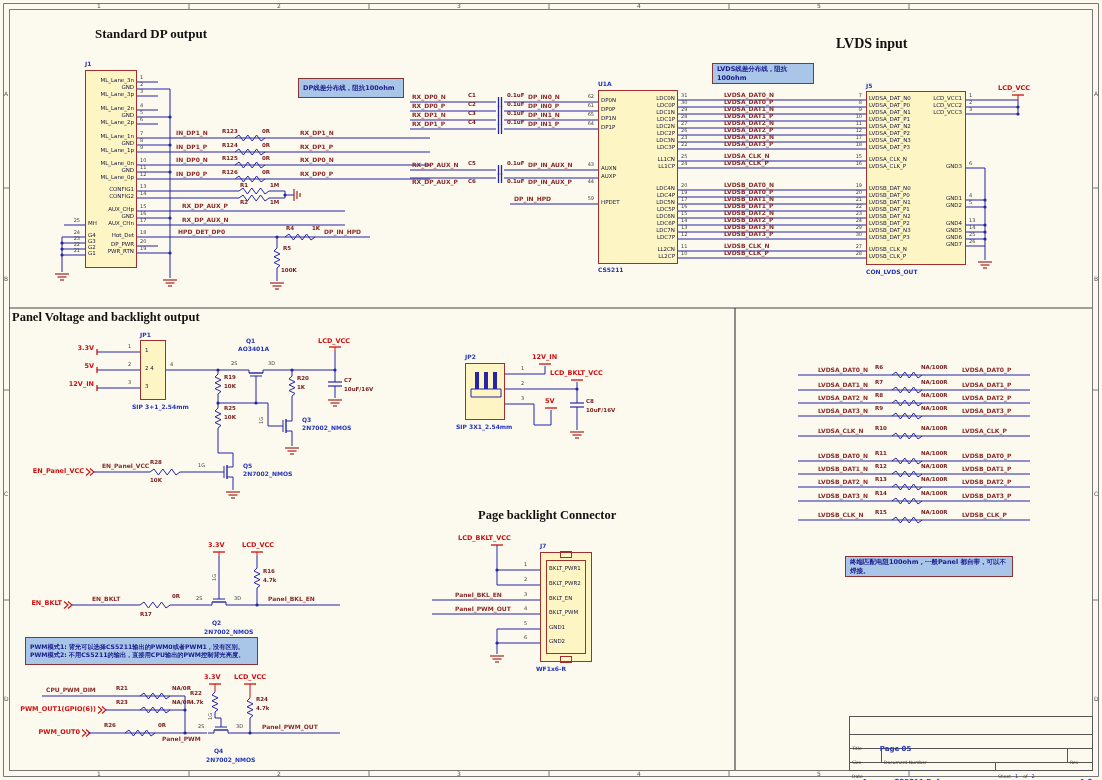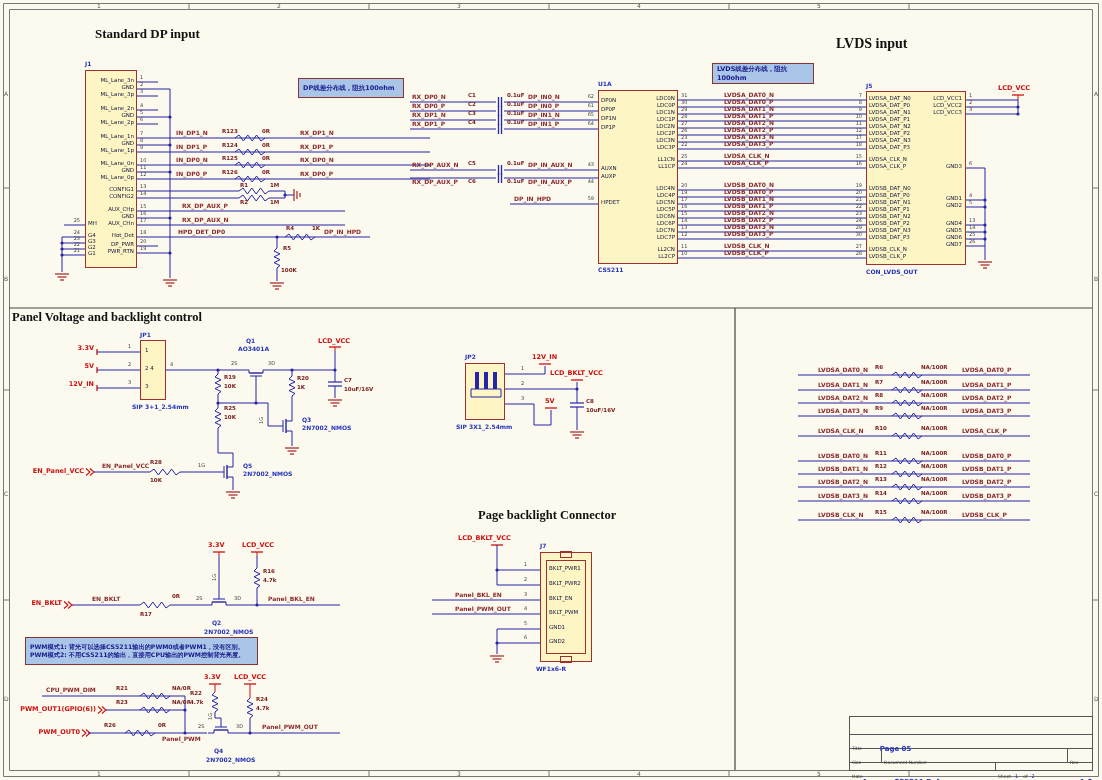--- a/index.html
+++ b/index.html
@@ -806,31 +806,32 @@
       <div class="t pinlbl" style="left: 549px; top: 610px;">BKLT_PWM</div>
       <div class="t num" style="left: 524px; top: 621px;">5</div>
       <div class="t pinlbl" style="left: 549px; top: 625px;">GND1</div>
       <div class="t num" style="left: 524px; top: 635px;">6</div>
       <div class="t pinlbl" style="left: 549px; top: 639px;">GND2</div>
       <div class="t pwr" style="left: 458px; top: 535px;">LCD_BKLT_VCC</div>
       <div class="t net" style="left: 455px; top: 592px;">Panel_BKL_EN</div>
       <div class="t net" style="left: 455px; top: 606px;">Panel_PWM_OUT</div>
     </div>
 
-  <div class="sect" id="title-dp">Standard DP input</div>
+  <div class="sect" id="title-dp">Standard DP output</div>
   <div class="sect" id="title-lvds">LVDS input</div>
-  <div class="sect" id="title-panel">Panel Voltage and backlight control</div>
+  <div class="sect" id="title-panel">Panel Voltage and backlight output</div>
   <div class="sect" id="title-bklt">Page backlight Connector</div>
 
   <div class="notebox" id="note-dp">DP线差分布线，阻抗100ohm</div>
   <div class="notebox" id="note-lvds">LVDS线差分布线，阻抗100ohm</div>
   <div class="notebox" id="note-pwm">
     <div>PWM模式1: 背光可以选择CS5211输出的PWM0或者PWM1，没有区别。</div>
     <div>PWM模式2: 不用CS5211的输出，直接用CPU输出的PWM控制背光亮度。</div>
   </div>
+  <div class="notebox" id="note-term">终端匹配电阻100ohm，一般Panel 都自带，可以不焊接。</div>
 
   <div id="titleblock">
     <div class="tb-row tb-top"></div>
     <div class="tb-row tb-title">
       <span class="tb-lab">Title</span>
       <span class="tb-val">Page 05</span>
     </div>
     <div class="tb-row tb-mid">
       <div class="tb-size">
         <span class="tb-lab">Size</span><br>

